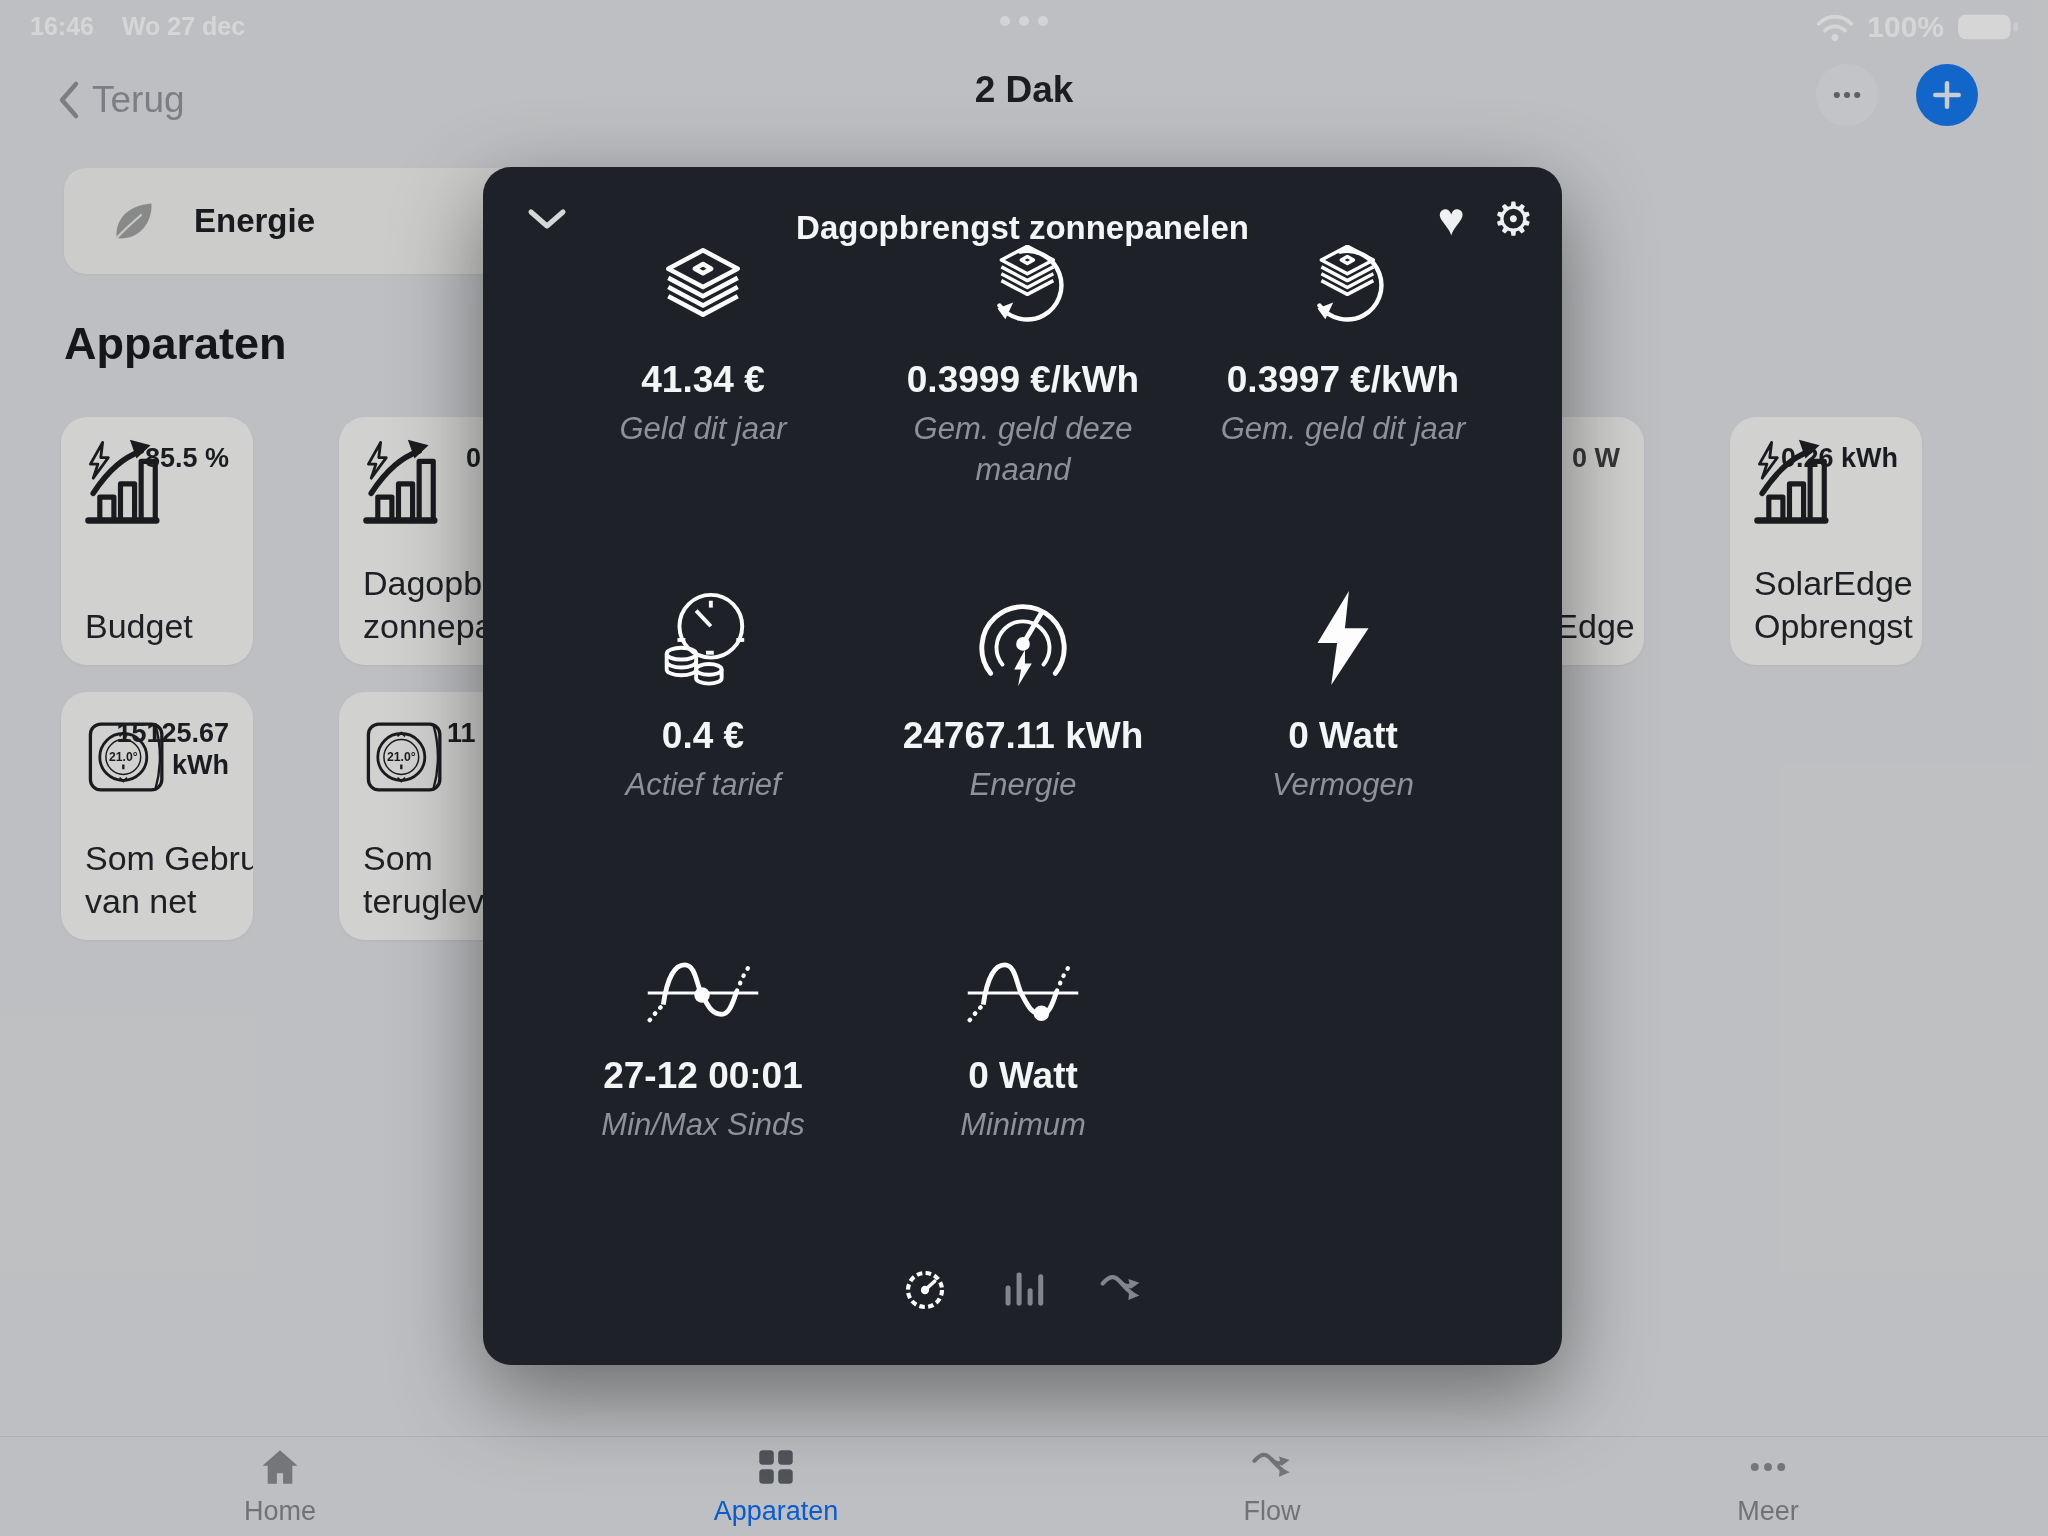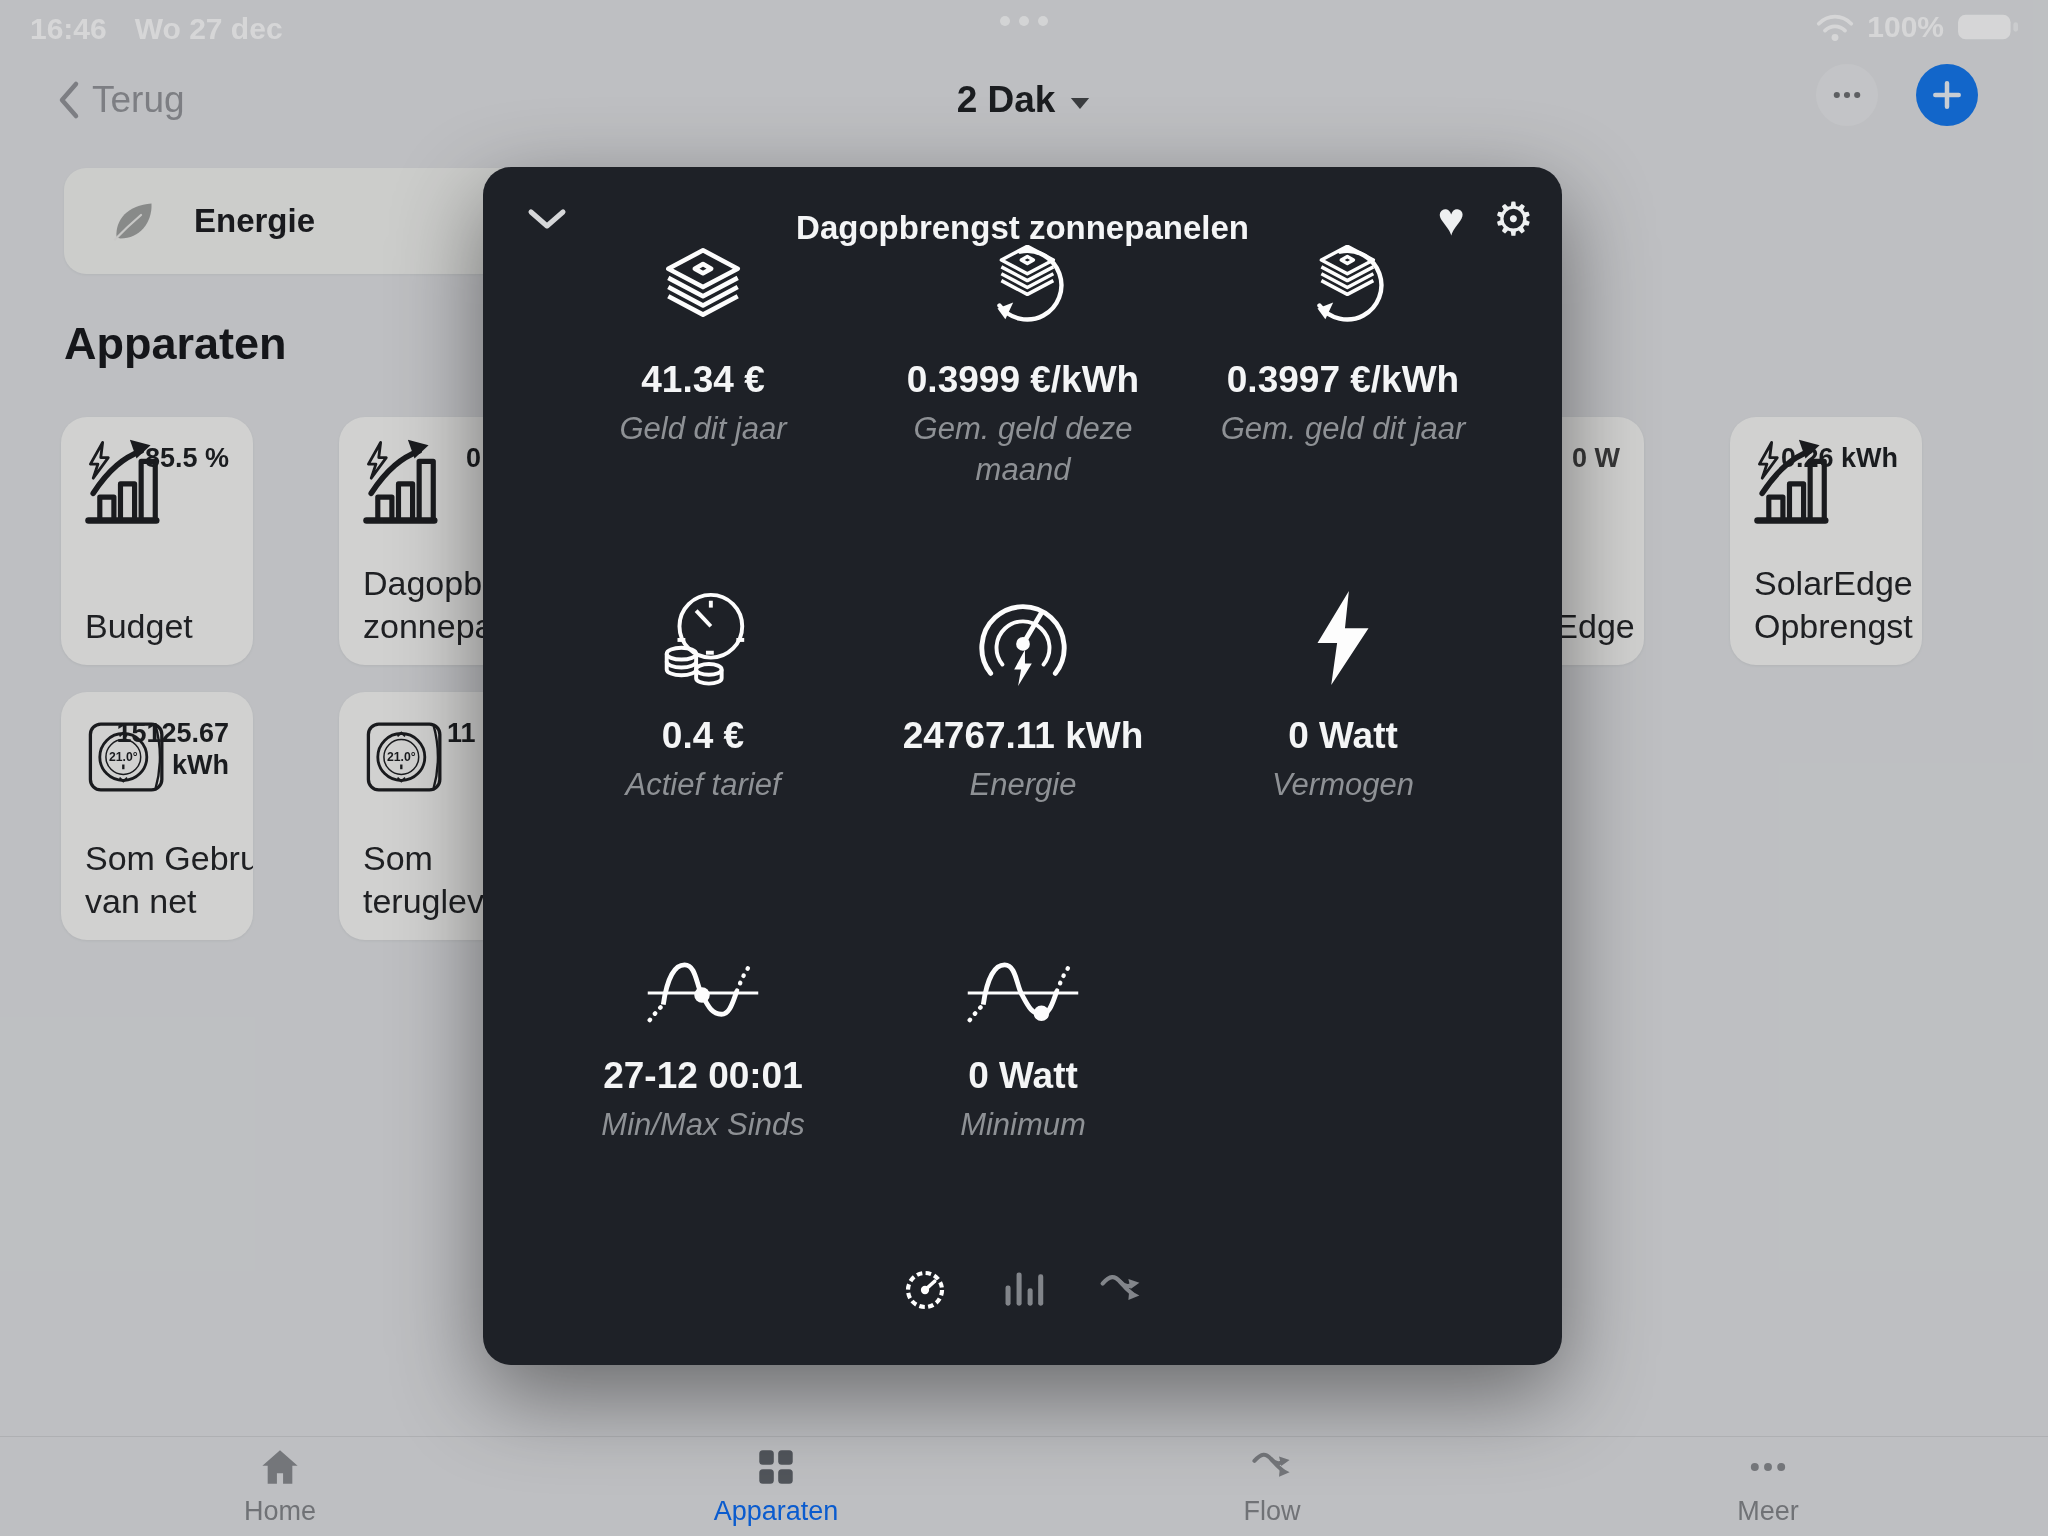--- a/index.html
+++ b/index.html
@@ -4,35 +4,35 @@
 <style>
   html,body{margin:0;padding:0;background:#999;}
   #app{position:relative;width:2048px;height:1536px;overflow:hidden;
        background:#e2e4e6;font-family:"Liberation Sans",sans-serif;
        -webkit-font-smoothing:antialiased;}
   #app *{box-sizing:border-box;}
 
   
   .statusbar{position:absolute;left:0;top:0;width:100%;height:56px;color:#fff;}
   .status-left{position:absolute;left:30px;top:12px;display:flex;gap:28px;
-               font-size:30px;font-weight:600;}
+               font-size:25px;font-weight:600;}
   .handle-dots{position:absolute;top:16px;left:50%;transform:translateX(-50%);
                display:flex;gap:9px;}
   .handle-dots i{width:10px;height:10px;border-radius:50%;background:rgba(255,255,255,.9);}
   .status-right{position:absolute;right:26px;top:10px;display:flex;align-items:center;
                 gap:12px;font-size:30px;font-weight:600;}
   .status-right svg{display:block;color:#fff;}
 
   
   .back-btn{position:absolute;left:56px;top:70px;height:60px;display:flex;
             align-items:center;gap:12px;color:#94969a;font-size:37px;}
   .back-btn svg{color:#94969a;}
   .page-title{position:absolute;left:0;right:0;top:70px;height:60px;display:flex;
               align-items:center;justify-content:center;gap:14px;
-              color:#1f2124;font-size:37px;font-weight:700;}
+              color:#1f2124;font-size:37px;font-weight:700;flex-direction:column;}
   .page-title svg{color:#45474a;margin-top:6px;}
   .nav-buttons{position:absolute;right:70px;top:64px;display:flex;gap:38px;}
   .circle-btn{width:62px;height:62px;border-radius:50%;display:flex;
               align-items:center;justify-content:center;}
   .more-btn{background:#e9eaec;}
   .more-btn svg{width:34px;color:#6e7073;}
   .plus-btn{background:#1479f0;}
   .plus-btn svg{width:36px;color:#eef4fb;}
 
   

